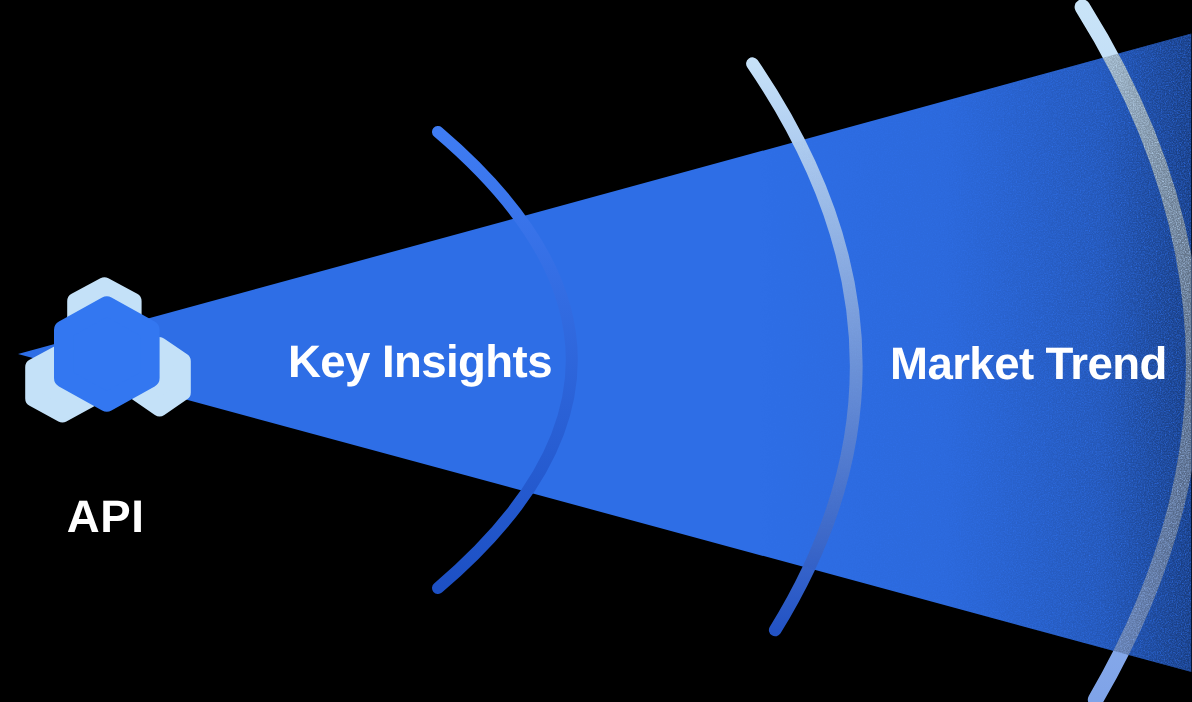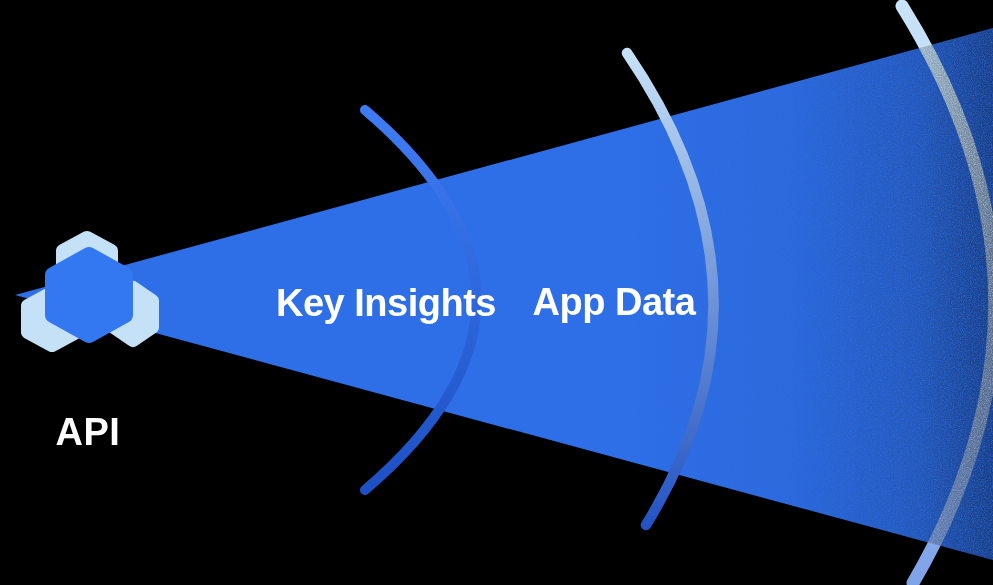--- a/index.html
+++ b/index.html
@@ -28,21 +28,21 @@
     color: #ffffff;
     font-weight: bold;
     white-space: nowrap;
     transform: translate(-50%, -50%);
     letter-spacing: -0.5px;
     user-select: none;
   }
   .stage-label { font-size: 38px; }
   .api-label   { font-size: 38px; letter-spacing: 0.5px; }
   .pos-api  { left: 88px;  top: 405px; margin-top: 27px; }
-  .pos-s1   { left: 350px; top: 303px; margin-left: 36px; }
+  .pos-s1   { left: 350px; top: 303px; }
   .pos-s2   { left: 614px; top: 302px; }
   .pos-s3   { left: 857px; top: 304px; }
 </style>
 </head>
 <body>
 
 <div class="stage">
 
   <svg viewBox="0 0 993 585" aria-hidden="true">
     <defs>
@@ -94,15 +94,15 @@
     <g stroke-linejoin="round">
       <polygon points="87,238 111,251 111,277 87,290 63,277 63,251" fill="#C4E1F8" stroke="#C4E1F8" stroke-width="14"></polygon>
       <polygon points="52,293 76,306 76,332 52,345 28,332 28,306" fill="#C4E1F8" stroke="#C4E1F8" stroke-width="14"></polygon>
       <polygon points="133,288 152,301 152,327 133,340 114,327 114,301" fill="#C4E1F8" stroke="#C4E1F8" stroke-width="14"></polygon>
       <polygon points="89,255 125,275 125,315 89,335 53,315 53,275" fill="#3377F1" stroke="#3377F1" stroke-width="16"></polygon>
     </g>
   </svg>
 
   <div class="label api-label pos-api">API</div>
   <div class="label stage-label pos-s1">Key Insights</div>
-  <div class="label stage-label pos-s2">App Data</div>
+  <div class="label stage-label pos-s3">Market Trend</div>
 
 </div>
 
 </body></html>

